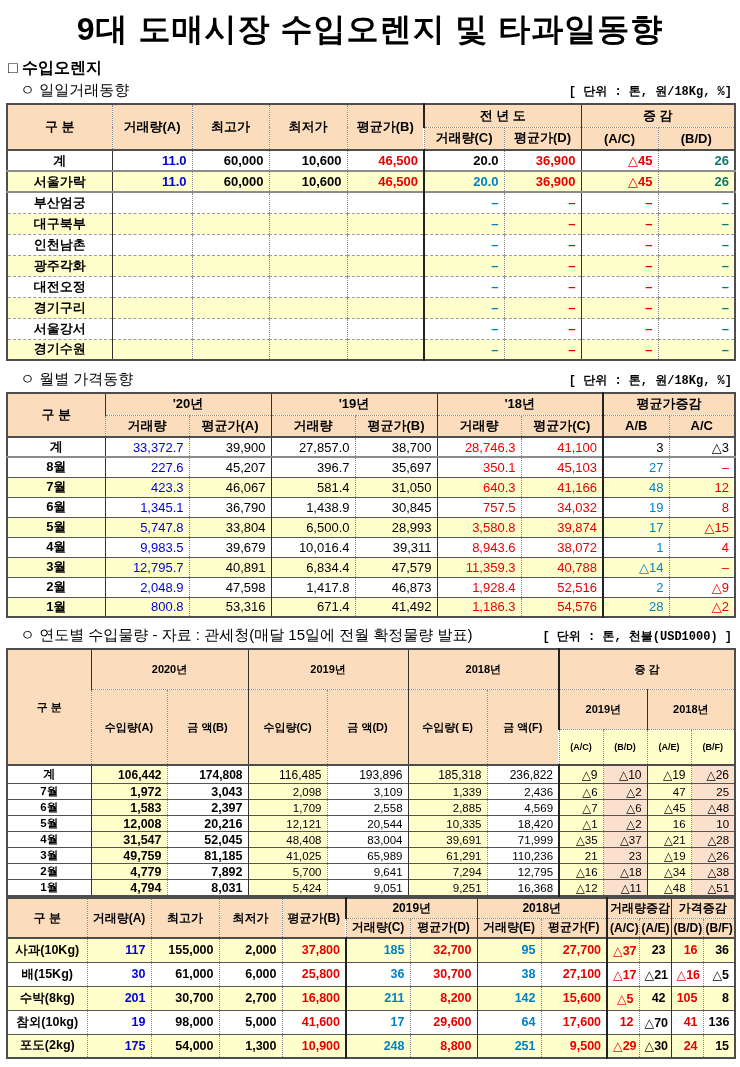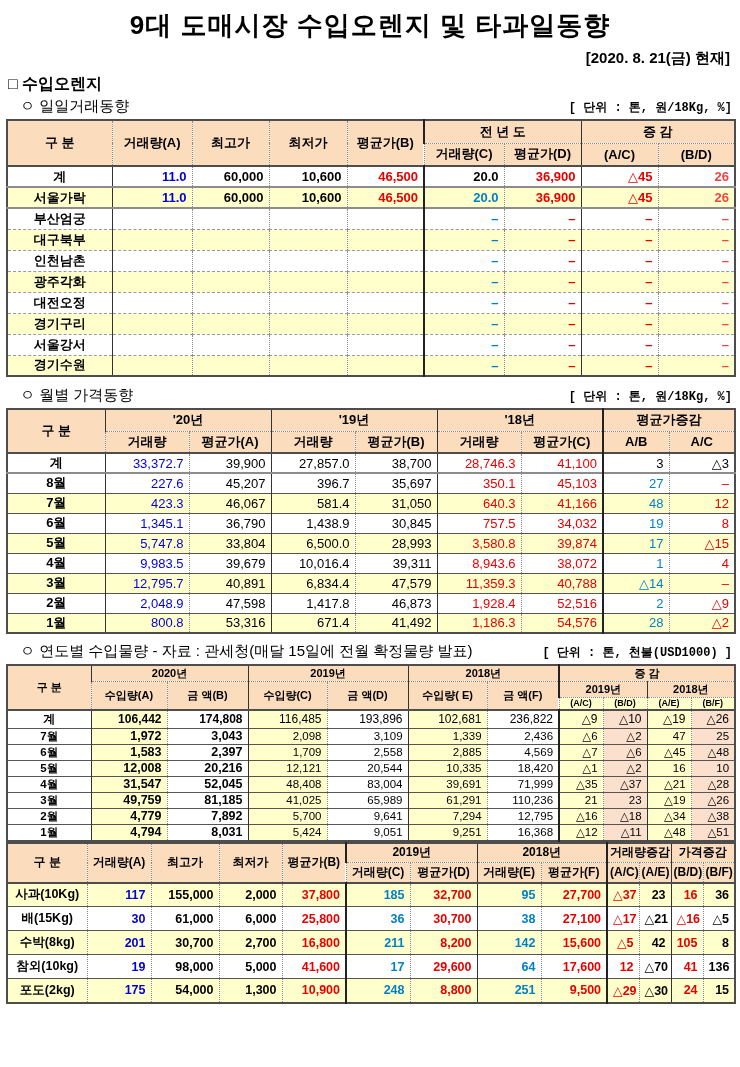--- a/index.html
+++ b/index.html
@@ -16,21 +16,21 @@
   *{box-sizing:border-box;}
   html,body{margin:0;padding:0;}
   body{
     width:740px;height:1067px;background:#fff;color:#000;
     font-family:"Liberation Sans","DejaVu Sans",sans-serif;
     overflow:hidden;
   }
   .page{padding:5px 6px 0 6px;width:740px;height:1067px;}
 
   .title{
-    text-align:center;font-size:26px;font-weight:800;letter-spacing:1px;
+    text-align:center;font-size:32px;font-weight:800;letter-spacing:1px;
     margin:3px 0 6px 0;
   }
   .date-line{text-align:right;font-weight:700;font-size:15px;margin:0 4px 6px 0;}
 
   .sec-heading{font-size:16px;font-weight:800;margin:4px 0 2px 2px;}
   .sub-row{
     display:flex;justify-content:space-between;align-items:flex-end;
     margin:2px 0 3px 0;padding-left:14px;
   }
   .sub-label{font-size:15px;font-weight:400;}
@@ -54,21 +54,21 @@
   .t1 th{font-size:13px;height:23px;}
   .t1 td{font-size:13px;height:21px;font-weight:700;}
   .t1 tbody tr{border-top:1px dashed #9a9a9a;}
   .t1 tbody tr:nth-child(even){background:var(--stripe);}
   .t1 tbody tr:nth-child(2){border-top:2px solid #8c8c8c;}
   .t1 tbody tr:nth-child(3){border-top:2px solid #8c8c8c;}
   .t1 td:nth-child(2){color:var(--blue);}
   .t1 td:nth-child(5){color:var(--red);}
   .t1 td:nth-child(6){color:var(--lblue);}
   .t1 td:nth-child(7),.t1 td:nth-child(8){color:var(--red);}
-  .t1 td:nth-child(9){color:#ef4444;}
+  .t1 td:nth-child(9){color:#0f766e;}
   .t1 tbody tr:first-child td:nth-child(6){color:#000;}
   .t1 td:nth-child(2),.t1 th[data-c="a"]{border-left:1px solid var(--bd-mid);}
   .t1 td:nth-child(6){border-left:2px solid #222;}
   .t1 td:nth-child(8){border-left:1px solid var(--bd-mid);}
   .t1 thead tr:first-child th:nth-child(6){border-left:2px solid #222;}
   .t1 thead tr:first-child th:nth-child(7){border-left:1px solid var(--bd-mid);}
   .t1 thead tr:nth-child(2) th:nth-child(3){border-left:1px solid var(--bd-mid);}
 
   
   .t2 th{font-size:13px;height:22px;}
@@ -87,21 +87,21 @@
   .t2 td:nth-child(8){border-left:2px solid #222;}
   .t2 thead tr:first-child th:nth-child(2),
   .t2 thead tr:first-child th:nth-child(3),
   .t2 thead tr:first-child th:nth-child(4){border-left:1px solid var(--bd-mid);}
   .t2 thead tr:first-child th:nth-child(5){border-left:2px solid #222;}
   .t2 thead tr:nth-child(2) th:nth-child(3),
   .t2 thead tr:nth-child(2) th:nth-child(5){border-left:1px solid var(--bd-mid);}
   .t2 thead tr:nth-child(2) th:nth-child(7){border-left:2px solid #222;}
 
   
-  .t3 th{font-size:11px;height:14px;padding:0 2px;text-align:center;}
+  .t3 th{font-size:11px;height:14px;padding:12px 2px;text-align:center;}
   .t3 thead tr:nth-child(3) th{background:var(--stripe);font-size:9px;height:12px;}
   .t3 td{font-size:11.5px;height:16px;}
   .t3 tbody tr{border-top:1px solid #555;}
   .t3 tbody tr:first-child td{height:18px;font-size:12px;}
   .t3 td:first-child{font-weight:700;}
   .t3 td:nth-child(2),.t3 td:nth-child(3){font-weight:700;font-size:12.5px;}
   .t3 td:nth-child(2),.t3 td:nth-child(4),.t3 td:nth-child(6),
   .t3 td:nth-child(8),.t3 td:nth-child(10){background:var(--stripe);}
   .t3 td:nth-child(9),.t3 td:nth-child(11){background:var(--pink);}
   .t3 td:nth-child(2),.t3 td:nth-child(4),.t3 td:nth-child(6){border-left:1px solid var(--bd-mid);}
@@ -142,21 +142,20 @@
   .t4 thead tr:nth-child(2) th:nth-child(3),
   .t4 thead tr:nth-child(2) th:nth-child(7){border-left:1px solid var(--bd-mid);}
   .t4 thead tr:nth-child(2) th:nth-child(5){border-left:2px solid #222;}
 </style>
 </head>
 <body>
 
 <div class="page">
 
   <div class="title">9대 도매시장 수입오렌지 및 타과일동향</div>
-  <div class="date-line">[2020. 8. 21(금) 현재]</div>
 
   <div class="sec-heading">□ 수입오렌지</div>
 
   <div class="sub-row">
     <span class="sub-label">ㅇ 일일거래동향</span>
     <span class="unit">[ 단위 : 톤, 원/18Kg, %]</span>
   </div>
 
   <table class="t1">
     <colgroup>
@@ -484,21 +483,21 @@
           <th>(B/F)</th>
         </tr>
       </thead>
     <tbody>
         <tr>
           <td>계</td>
           <td>106,442</td>
           <td>174,808</td>
           <td>116,485</td>
           <td>193,896</td>
-          <td>102,681</td>
+          <td>185,318</td>
           <td>236,822</td>
           <td>△9</td>
           <td>△10</td>
           <td>△19</td>
           <td>△26</td>
         </tr>
         <tr>
           <td>7월</td>
           <td>1,972</td>
           <td>3,043</td>

